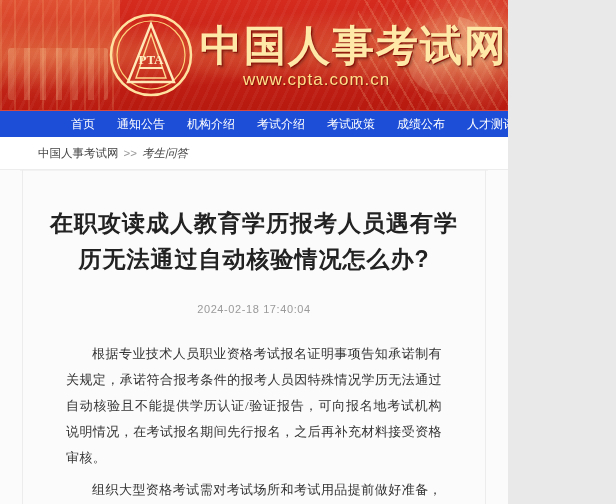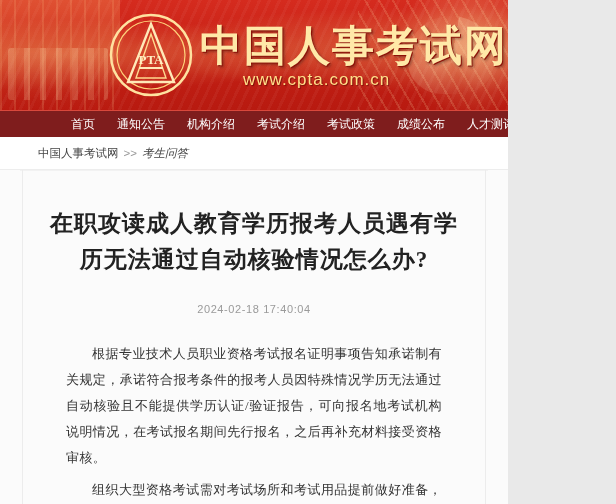--- a/index.html
+++ b/index.html
@@ -105,21 +105,21 @@
     font-size: 17px;
     letter-spacing: 1px;
     color: #ffe08a;
     text-shadow: 1px 1px 1px rgba(110,12,5,.8);
     white-space: nowrap;
   }
 
   
   .nav {
     height: 27px;
-    background: #7f1d1d;
+    background: #1d4ed8;
     border-top: 1px solid #d9483c;
     display: flex;
     align-items: center;
     padding-left: 60px;
     box-sizing: border-box;
   }
   .nav-item {
     color: #ffffff;
     font-size: 12px;
     padding: 0 11px;
@@ -162,21 +162,21 @@
   .side-rule-left, .side-rule-right {
     position: absolute;
     top: 0; bottom: 0;
     width: 1px;
     background: #ececec;
   }
   .side-rule-left { left: 22px; }
   .side-rule-right { right: 22px; }
 
   .article-title {
-    font-family: Liberation Serif, serif;
+    font-family: Liberation Sans, sans-serif;
     font-size: 23px;
     font-weight: bold;
     color: #222;
     text-align: center;
     line-height: 1.55;
     letter-spacing: 1px;
     margin: 8px auto 0 auto;
     max-width: 470px;
   }
   .article-date {

